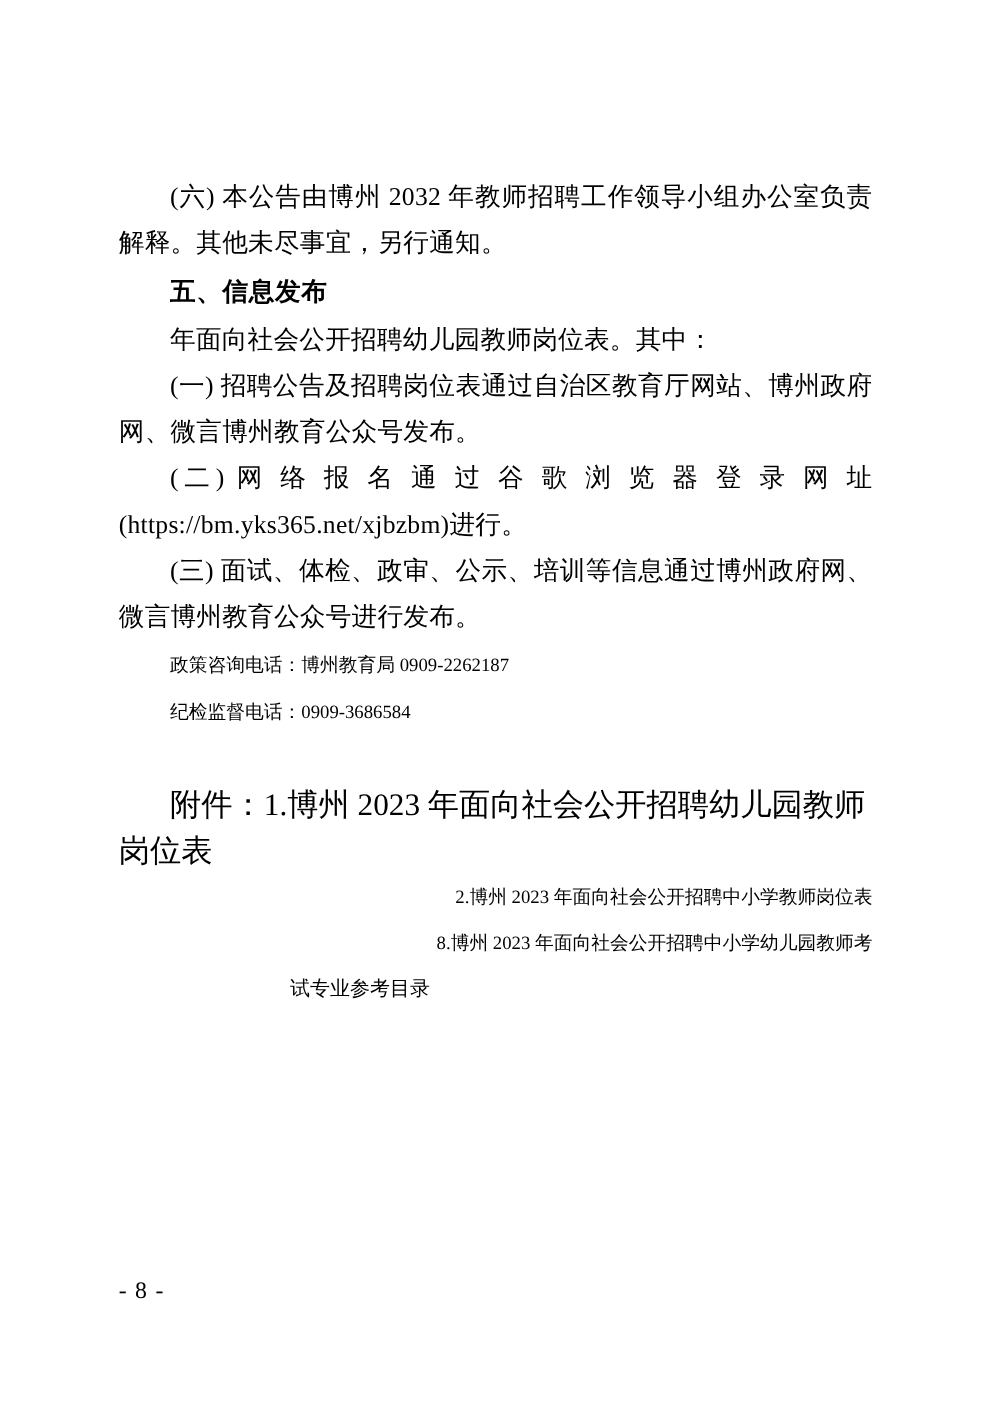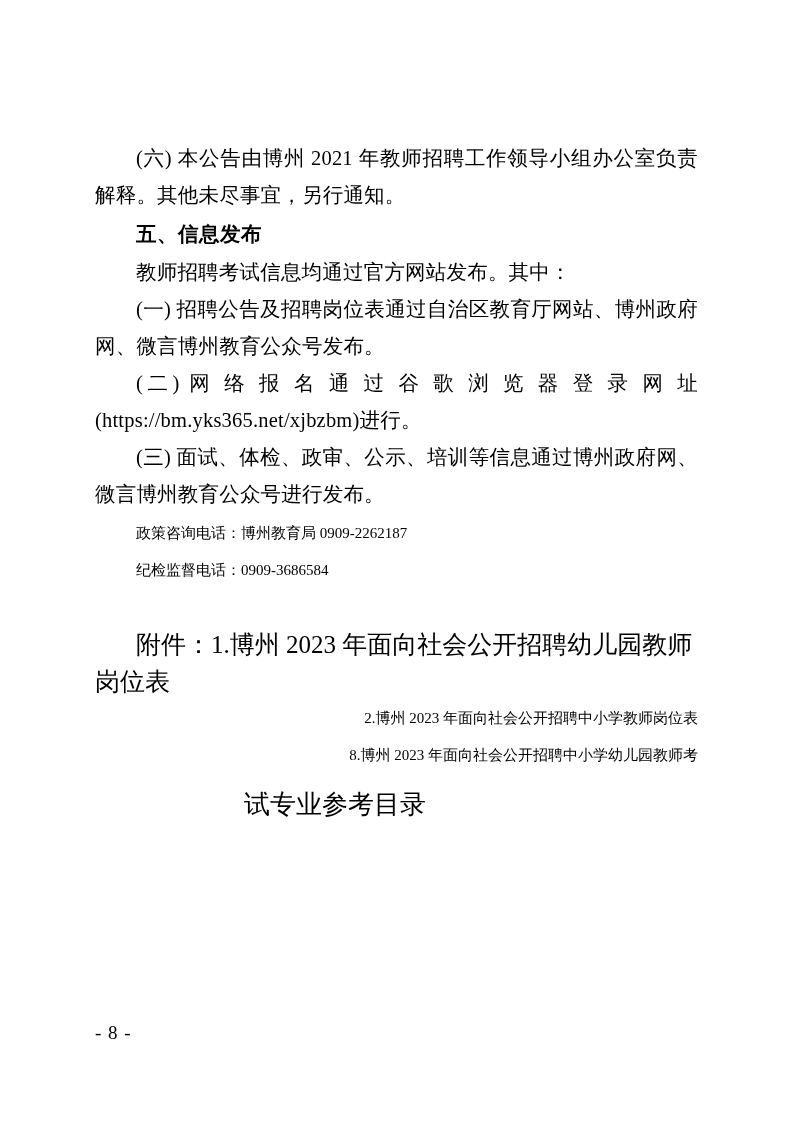--- a/index.html
+++ b/index.html
@@ -71,24 +71,25 @@
     text-indent: 41px;
   }
   .attach-item {
     font-size: 15px;
     line-height: 37px;
     margin: 0;
     padding-left: 118px;
     text-align: right;
   }
   .attach-item-cont {
-    font-size: 26px;
+    font-size: 16px;
     line-height: 37px;
-    margin: 12px;
+    margin: 0;
     padding-left: 137px;
+    font-family: Liberation Mono, monospace;
   }
   .signature {
     margin-top: 80px;
     text-align: center;
     font-size: 20.5px;
     line-height: 37px;
   }
   .sig-line1 {
     display: block;
     padding-left: 40px;
@@ -106,25 +107,25 @@
   }
   .url {
     font-family: "Liberation Serif", "DejaVu Serif", serif;
   }
 </style>
 </head>
 <body>
 
 <div class="page">
 
-  <p class="para indent">(六) 本公告由博州 2021 年教师招聘工作领导小组办公室负责解释。其他未尽事宜，另行通知。</p>
+  <p class="para indent">(六) 本公告由博州 2032 年教师招聘工作领导小组办公室负责解释。其他未尽事宜，另行通知。</p>
 
   <p class="heading">五、信息发布</p>
 
-  <p class="para indent">教师招聘考试信息均通过官方网站发布。其中：</p>
+  <p class="para indent">年面向社会公开招聘幼儿园教师岗位表。其中：</p>
 
   <p class="para indent">(一) 招聘公告及招聘岗位表通过自治区教育厅网站、博州政府网、微言博州教育公众号发布。</p>
 
   <p class="para">
     <span class="spaced-line justify-spread">(二) 网 络 报 名 通 过 谷 歌 浏 览 器 登 录 网 址</span>
     <span class="url">(https://bm.yks365.net/xjbzbm)</span><span>进行。</span>
   </p>
 
   <p class="para indent">(三) 面试、体检、政审、公示、培训等信息通过博州政府网、微言博州教育公众号进行发布。</p>
 

